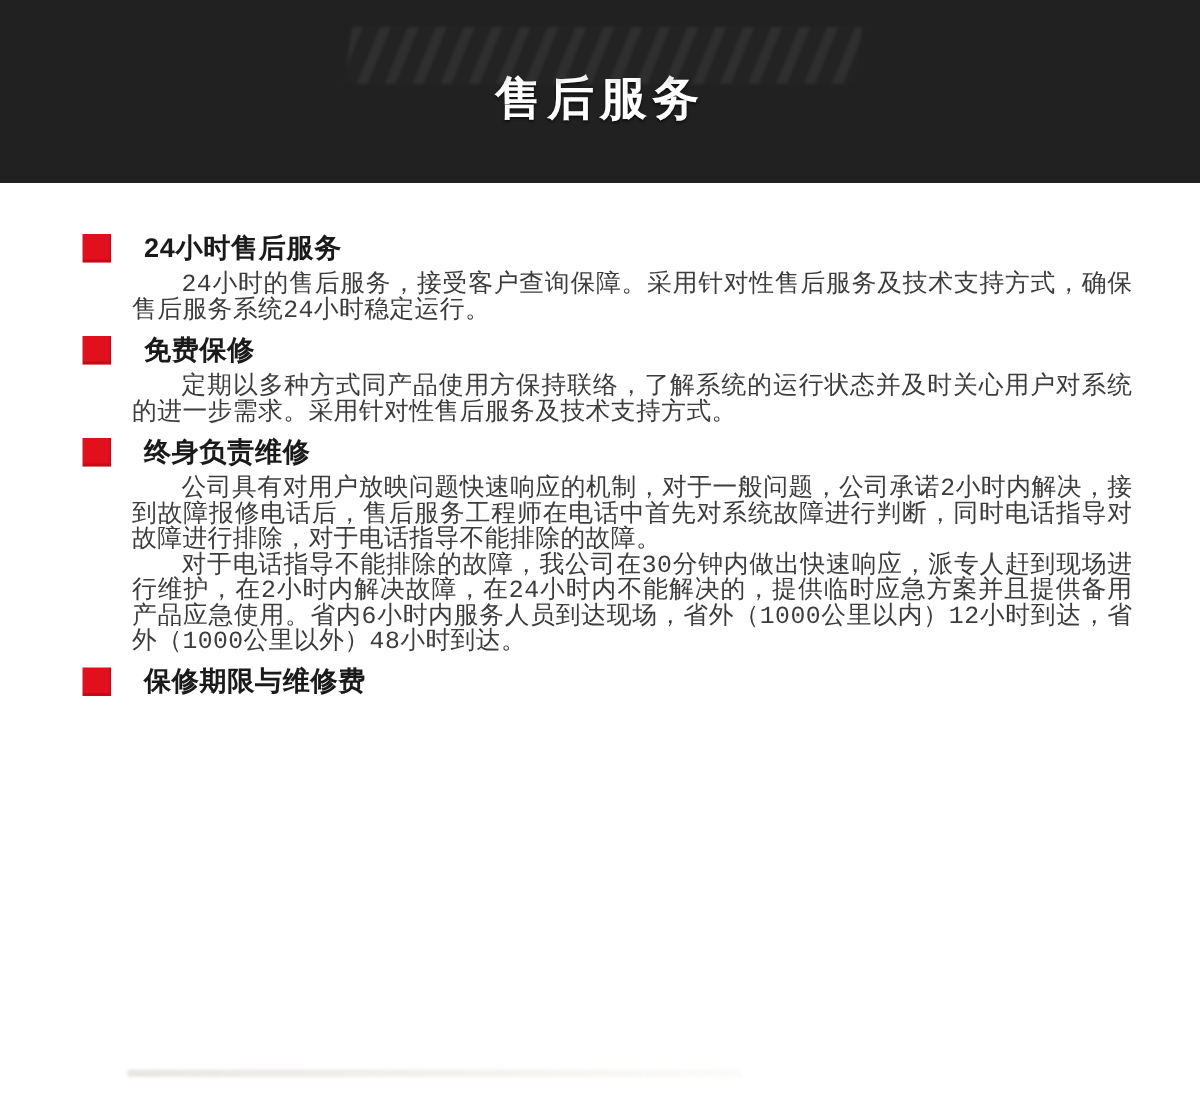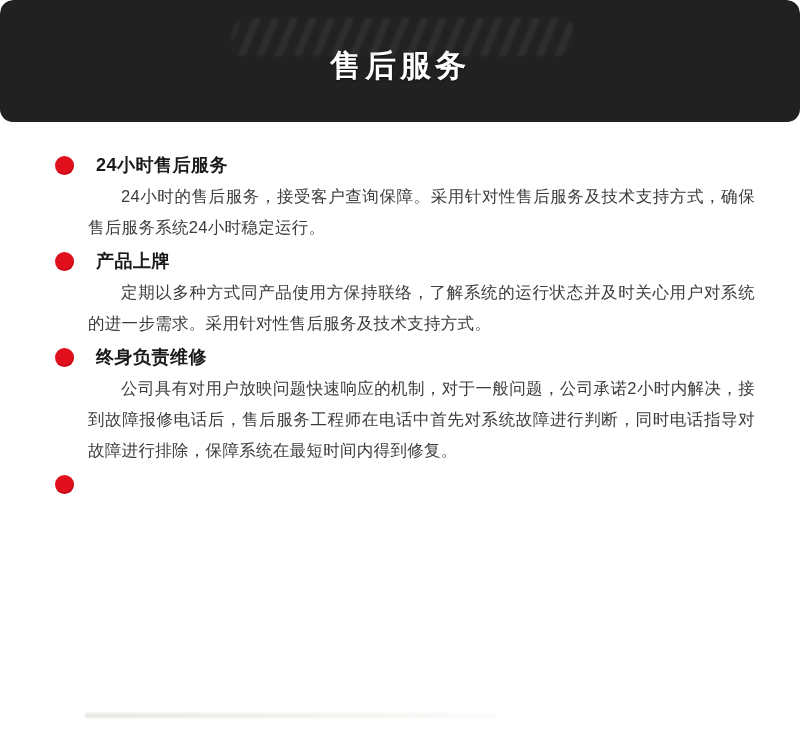--- a/index.html
+++ b/index.html
@@ -1,15 +1,15 @@
 <!DOCTYPE html>
 <html><head>
 <meta charset="utf-8">
 <style>
-  * { margin: 0; padding: 0; box-sizing: border-box; border-radius: 13px; }
+  * { margin: 0; padding: 0; box-sizing: border-box; }
   html, body { background: #ffffff; }
   .page {
     position: relative;
     width: 800px;
     height: 741px;
     background: #ffffff;
     overflow: hidden;
     font-family: "Liberation Sans", "DejaVu Sans", sans-serif;
   }
   
@@ -70,25 +70,26 @@
     font-size: 18px;
     font-weight: bold;
     color: #1a1a1a;
     letter-spacing: 0.5px;
     line-height: 20px;
   }
   .section-body { margin-left: 33px; }
   .section-body p {
     margin-top: 6px;
     font-size: 16.5px;
-    line-height: 31px;
+    line-height: 17px;
     color: #3c3c3c;
     text-indent: 2em;
     text-align: justify;
     letter-spacing: 0.3px;
+    font-family: Liberation Mono, monospace;
   }
   .section-body p + p { margin-top: 0; }
   
   .footer-watermark {
     position: absolute;
     left: 85px;
     top: 713px;
     width: 410px;
     height: 5px;
     background: linear-gradient(
@@ -119,40 +120,42 @@
         <div class="section-title">24小时售后服务</div>
       </div>
       <div class="section-body">
         <p>24小时的售后服务，接受客户查询保障。采用针对性售后服务及技术支持方式，确保售后服务系统24小时稳定运行。</p>
       </div>
     </div>
 
     <div class="section">
       <div class="section-heading-row">
         <div class="bullet"></div>
-        <div class="section-title">产品上牌</div>
+        <div class="section-title">免费保修</div>
       </div>
       <div class="section-body">
         <p>定期以多种方式同产品使用方保持联络，了解系统的运行状态并及时关心用户对系统的进一步需求。采用针对性售后服务及技术支持方式。</p>
       </div>
     </div>
 
     <div class="section">
       <div class="section-heading-row">
         <div class="bullet"></div>
         <div class="section-title">终身负责维修</div>
       </div>
       <div class="section-body">
-        <p>公司具有对用户放映问题快速响应的机制，对于一般问题，公司承诺2小时内解决，接到故障报修电话后，售后服务工程师在电话中首先对系统故障进行判断，同时电话指导对故障进行排除，保障系统在最短时间内得到修复。</p>
+        <p>公司具有对用户放映问题快速响应的机制，对于一般问题，公司承诺2小时内解决，接到故障报修电话后，售后服务工程师在电话中首先对系统故障进行判断，同时电话指导对故障进行排除，对于电话指导不能排除的故障。</p>
+        <p>对于电话指导不能排除的故障，我公司在30分钟内做出快速响应，派专人赶到现场进行维护，在2小时内解决故障，在24小时内不能解决的，提供临时应急方案并且提供备用产品应急使用。省内6小时内服务人员到达现场，省外（1000公里以内）12小时到达，省外（1000公里以外）48小时到达。</p>
       </div>
     </div>
 
     <div class="section">
       <div class="section-heading-row">
         <div class="bullet"></div>
+        <div class="section-title">保修期限与维修费</div>
       </div>
     </div>
 
   </div>
 
   <div class="footer-watermark"></div>
 
 </div>
 
 </body></html>

